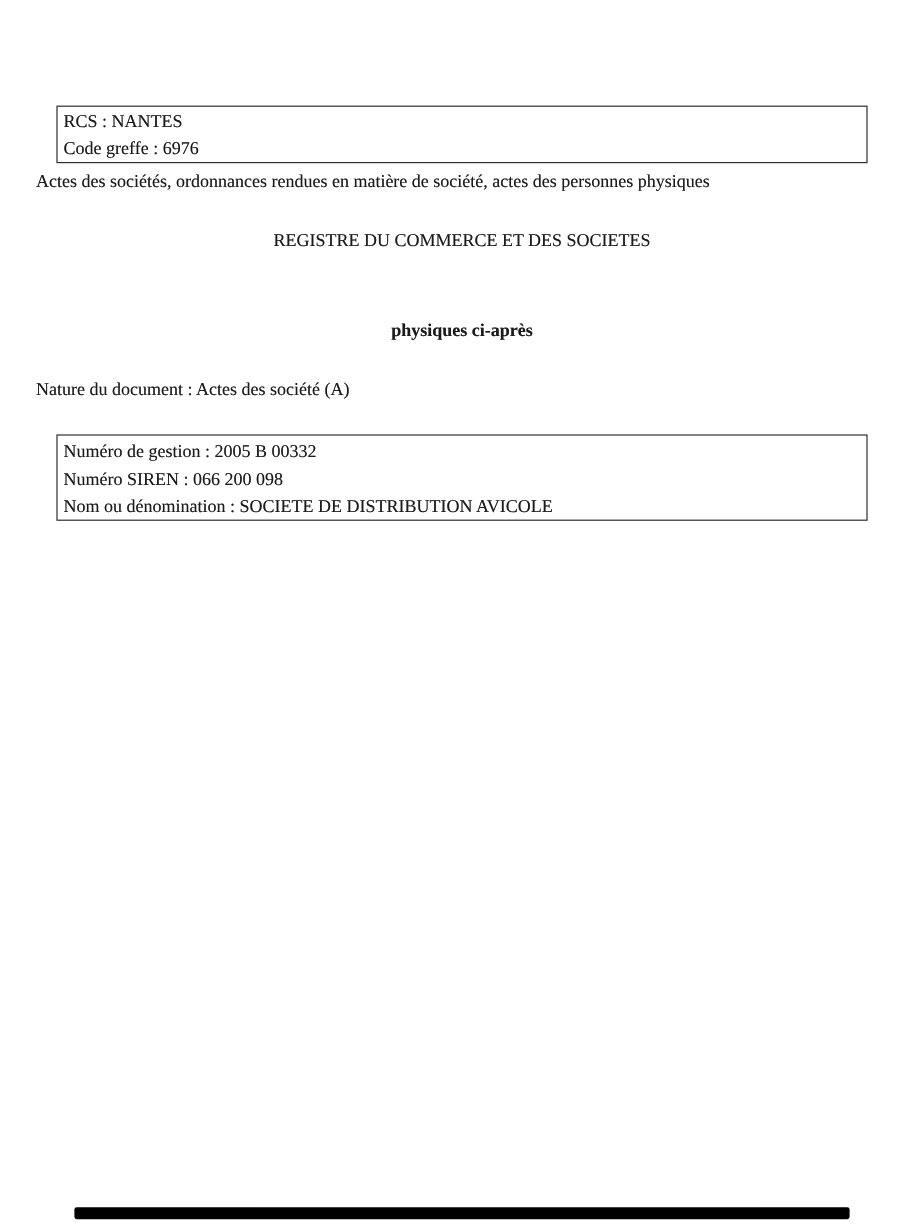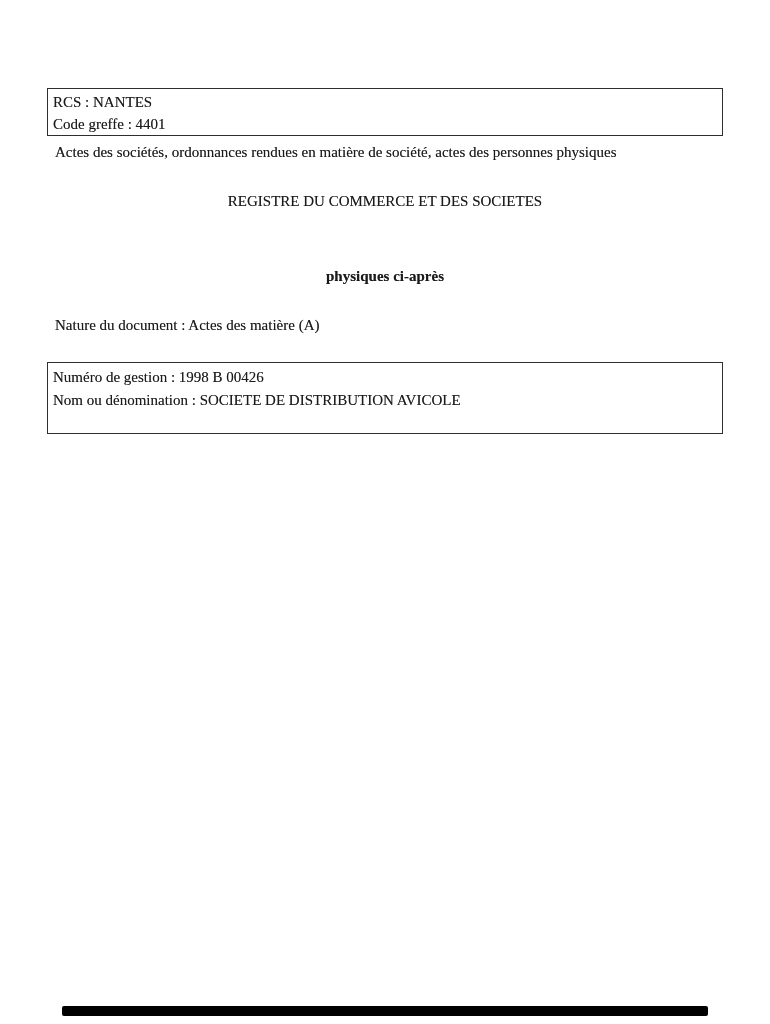--- a/index.html
+++ b/index.html
@@ -34,21 +34,21 @@
     height: 41px;
   }
   .details-box {
     top: 362px;
     height: 64px;
     line-height: 23px;
     padding-top: 3px;
   }
   .line-left {
     position: absolute;
-    left: 55px;
+    left: 30px;
     white-space: nowrap;
   }
   .subject-line   { top: 144px; }
   .nature-line    { top: 317px; }
   .deposit-line   { top: 441px; }
   .centered-line {
     position: absolute;
     left: 0;
     right: 0;
     text-align: center;
@@ -67,33 +67,34 @@
     border-radius: 2px;
   }
 </style>
 </head>
 <body>
 
 <div class="page scan-text">
 
   <div class="bordered-box header-box">
     <div>RCS : NANTES</div>
-    <div>Code greffe : 4401</div>
+    <div>Code greffe : 6976</div>
   </div>
 
   <div class="line-left subject-line">Actes des sociétés, ordonnances rendues en matière de société, actes des personnes physiques</div>
 
   <div class="centered-line registry-title">REGISTRE DU COMMERCE ET DES SOCIETES</div>
 
 
   <div class="centered-line attestation-2">physiques ci-après</div>
 
-  <div class="line-left nature-line">Nature du document : Actes des matière (A)</div>
+  <div class="line-left nature-line">Nature du document : Actes des société (A)</div>
 
   <div class="bordered-box details-box">
-    <div>Numéro de gestion : 1998 B 00426</div>
+    <div>Numéro de gestion : 2005 B 00332</div>
+    <div>Numéro SIREN : 066 200 098</div>
     <div>Nom ou dénomination : SOCIETE DE DISTRIBUTION AVICOLE</div>
   </div>
 
 
   <div class="scan-bar"></div>
 
 </div>
 
 </body></html>

